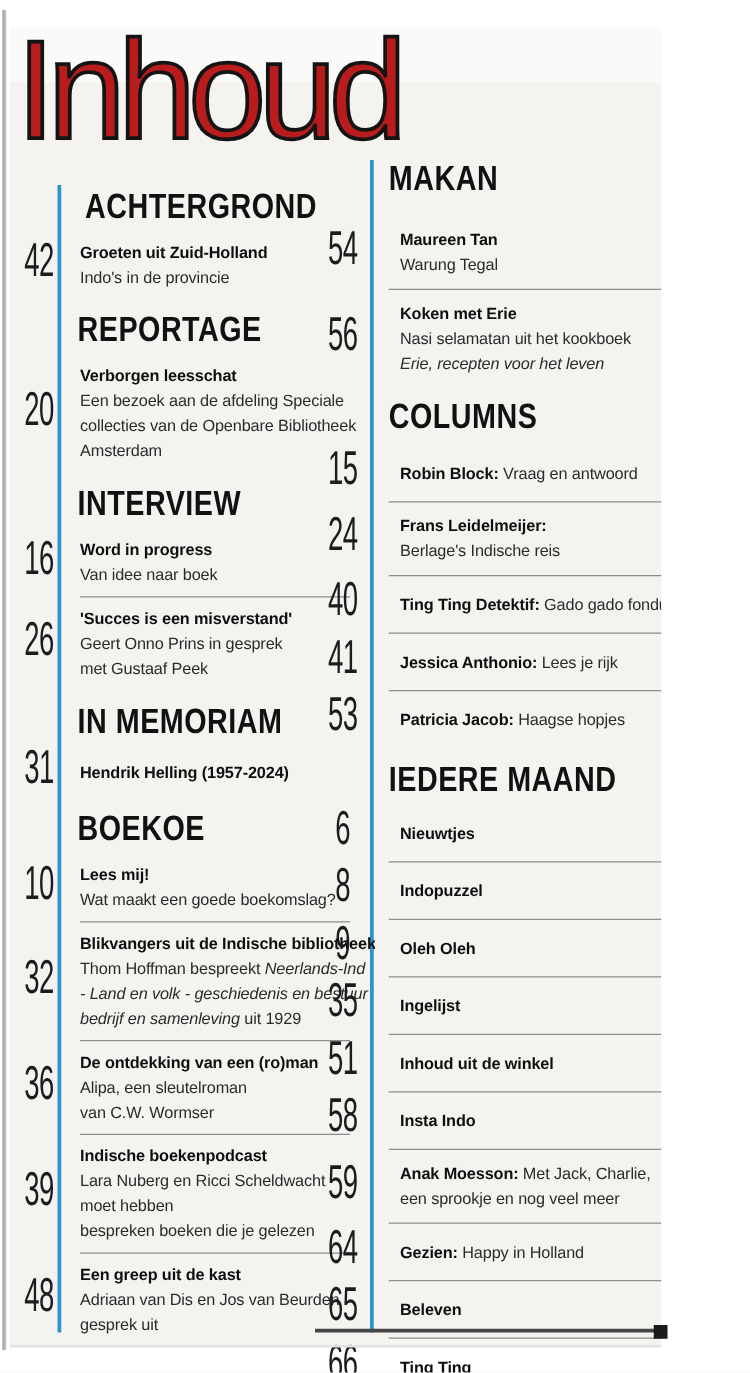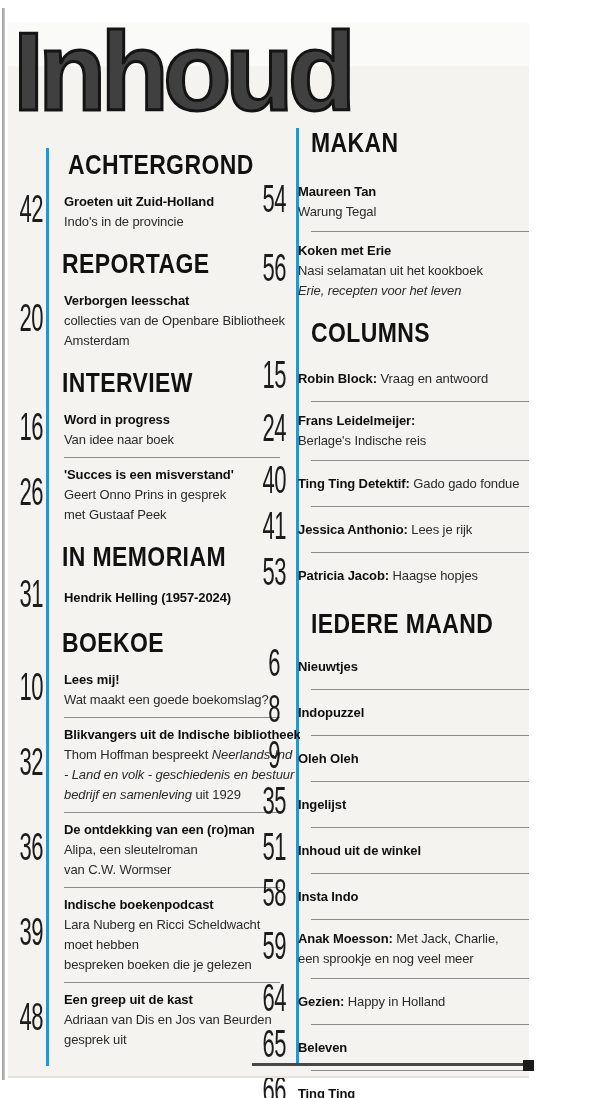--- a/index.html
+++ b/index.html
@@ -8,21 +8,21 @@
     background:#ffffff;
     font-family:"Liberation Sans",sans-serif;
   }
   .paper{position:absolute;left:8px;top:22px;width:521px;height:1056px;background:#f4f3f0;}
   .paper-top{position:absolute;left:8px;top:22px;width:521px;height:44px;background:#fafaf8;}
   .paper-bottom{position:absolute;left:8px;top:1076px;width:521px;height:2px;background:#e3e2df;}
   .edge{position:absolute;left:2px;top:8px;width:3px;height:1072px;
         background:linear-gradient(to right,#9a9a9a,#cccccc);}
   .title{
     position:absolute;left:13px;top:16px;line-height:1;
-    font-size:112px;font-weight:bold;letter-spacing:-6px;color:#404040;
+    font-size:112px;font-weight:normal;letter-spacing:-6px;color:#b91c1c;
     -webkit-text-stroke:3px #141414;white-space:nowrap;
   }
   .vline{position:absolute;width:3px;background:#2e93cb;}
   #vline-left{left:46px;top:148px;height:918px;}
   #vline-right{left:296px;top:128px;height:938px;}
   .col{position:absolute;}
   #col-left{left:8px;top:144px;width:292px;}
   #col-right{left:252px;top:128px;width:277px;}
   .sec-header{margin:17px 0 12px 0;padding-left:54px;height:30px;line-height:30px;white-space:nowrap;}
   #col-right .sec-header{padding-left:59px;}
@@ -35,21 +35,21 @@
     font-weight:bold;font-size:28px;letter-spacing:0.5px;color:#111111;
   }
   .entry{display:flex;align-items:center;}
   .num{flex:0 0 46px;text-align:center;}
   #col-right .num{flex-basis:44px;}
   .num-inner{
     display:inline-block;transform:scaleX(0.58);transform-origin:50% 50%;
     font-size:38px;line-height:20px;font-weight:400;letter-spacing:-1px;color:#1c1c1c;
   }
   .body{flex:1;min-width:0;padding-left:10px;}
-  #col-right .body{padding-left:2px;}
+  #col-right .body{padding-left:24px;}
   .line{font-size:13px;line-height:20px;color:#2a2a2a;white-space:nowrap;overflow:hidden;letter-spacing:-0.1px;}
   .b{font-weight:700;color:#0e0e0e;}
   .i{font-style:italic;}
   .rule{height:1px;background:#8c8c8c;}
   #col-left  .rule{margin:7px 20px 7px 56px;}
   #col-right .rule{margin:9px 0 9px 59px;}
   .bottom-line{position:absolute;left:252px;top:1063px;width:281px;height:3px;background:#474747;}
   .bottom-square{position:absolute;left:523px;top:1060px;width:11px;height:11px;background:#1b1b1b;}
 </style>
 </head>
@@ -71,20 +71,21 @@
       <div class="body">
         <div class="line"><span class="b">Groeten uit Zuid-Holland</span></div>
         <div class="line"><span>Indo's in de provincie</span></div>
       </div>
     </div>
     <div class="sec-header sh-1"><span class="hdr-inner">REPORTAGE</span></div>
     <div class="entry">
       <div class="num"><span class="num-inner">20</span></div>
       <div class="body">
         <div class="line"><span class="b">Verborgen leesschat</span></div>
+        <div class="line"><span>Een bezoek aan de afdeling Speciale</span></div>
         <div class="line"><span>collecties van de Openbare Bibliotheek</span></div>
         <div class="line"><span>Amsterdam</span></div>
       </div>
     </div>
     <div class="sec-header sh-2"><span class="hdr-inner">INTERVIEW</span></div>
     <div class="entry">
       <div class="num"><span class="num-inner">16</span></div>
       <div class="body">
         <div class="line"><span class="b">Word in progress</span></div>
         <div class="line"><span>Van idee naar boek</span></div>

